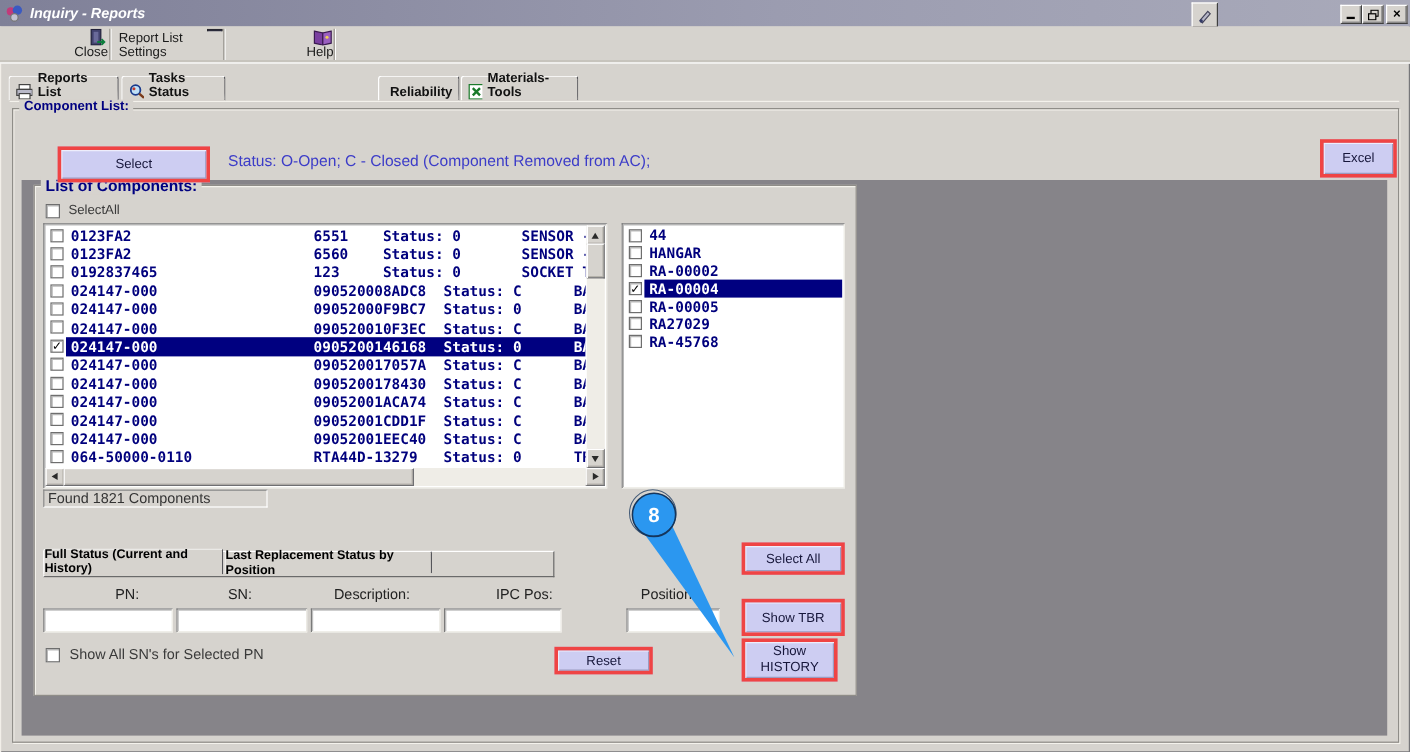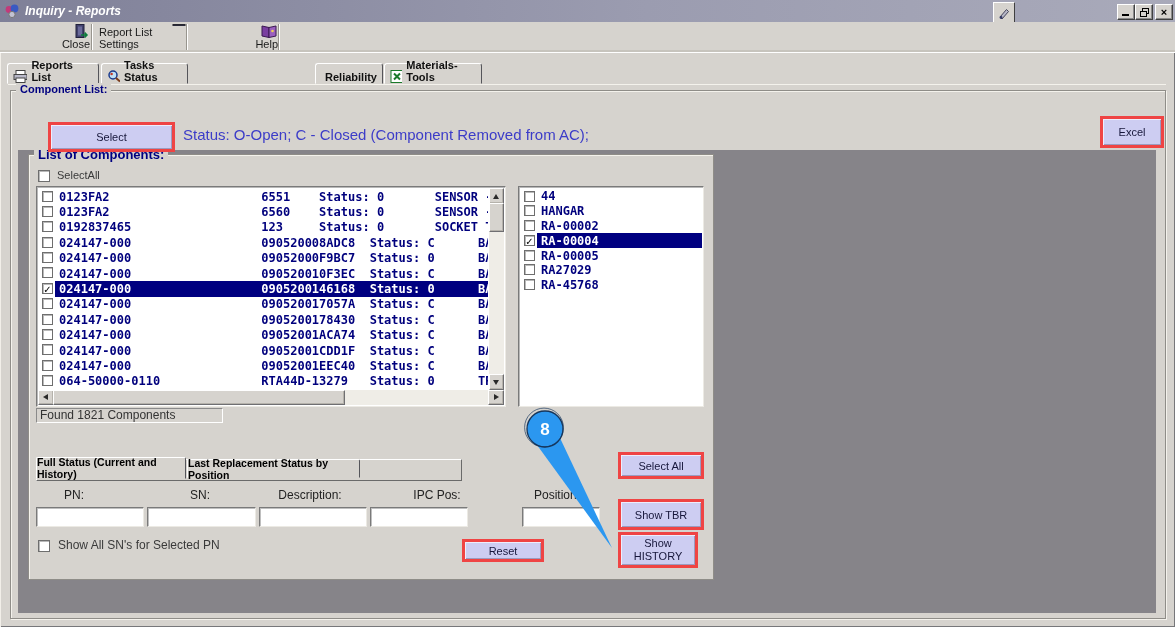--- a/index.html
+++ b/index.html
@@ -57,21 +57,21 @@
   .hsb{position:absolute;left:1px;right:1px;bottom:1px;height:15px;background:#efede7;}
   .sb-btn{position:absolute;background:#d6d3ce;border:1px solid;border-color:#fff #6f6f72 #6f6f72 #fff;
     box-shadow:inset -1px -1px 0 #b5b2ab;}
   .sb-thumb{position:absolute;background:#d6d3ce;border:1px solid;border-color:#fff #6f6f72 #6f6f72 #fff;
     box-shadow:inset -1px -1px 0 #b5b2ab;}
   .tri{position:absolute;width:0;height:0;}
   
   .found{position:absolute;left:36px;top:408px;width:182px;height:13px;background:#d6d3ce;
     border:1px solid;border-color:#8a8a8a #fff #fff #8a8a8a;font-size:12px;color:#333;
     line-height:12px;padding-left:3px;z-index:3;box-sizing:content-box;}
-  .legend{position:absolute;left:183px;top:126px;font-size:15px;color:#3c3cc8;text-align:center;}
+  .legend{position:absolute;left:190px;top:126px;font-size:13px;color:#3c3cc8;text-align:center;}
   .ftab-bar{position:absolute;left:36px;top:459px;width:424px;height:20px;background:#d6d3ce;
     border:1px solid;border-color:#fff #6a6a6a #6a6a6a #fff;z-index:3;}
   .ftab{position:absolute;background:#d6d3ce;display:flex;align-items:center;justify-content:center;
     font-size:10.5px;font-weight:bold;color:#000;border:1px solid;border-color:#fff #55555a #d6d3ce #fff;
     border-radius:2px 2px 0 0;z-index:4;box-sizing:border-box;}
   .flabel{position:absolute;top:488px;font-size:12px;color:#222;text-align:center;z-index:3;}
   .finput{position:absolute;top:507px;height:20px;background:#fff;border:1px solid;
     border-color:#7a7a7a #eceae4 #eceae4 #7a7a7a;box-shadow:inset 1px 1px 0 rgba(0,0,0,.25);z-index:3;
     font:12px "Liberation Sans",sans-serif;padding:0 2px;box-sizing:border-box;}
   .cb2{position:absolute;width:12px;height:12px;background:#fff;border:1px solid #6e6e6e;
@@ -303,21 +303,21 @@
           <span class="cb"></span>
           <span class="txt">RA-45768</span>
         </div>
       </div>
   </div>
 
   <div class="ftab-bar"></div>
   <div class="ftab" style="left:36px;top:457px;width:150px;height:22px;">Full Status (Current and History)</div>
   <div class="ftab" style="left:187px;top:459px;width:173px;height:19px;">Last Replacement Status by Position</div>
 
-  <div class="flabel" style="left:44px;width:60px;">PN:</div>
+  <div class="flabel" style="left:76px;width:60px;">PN:</div>
   <div class="flabel" style="left:170px;width:60px;">SN:</div>
   <div class="flabel" style="left:270px;width:80px;">Description:</div>
   <div class="flabel" style="left:407px;width:60px;">IPC Pos:</div>
   <div class="flabel" style="left:524px;width:66px;">Position:</div>
 
   <input class="finput" style="left: 36px; width: 108px;">
   <input class="finput" style="left: 147px; width: 109px;">
   <input class="finput" style="left: 259px; width: 108px;">
   <input class="finput" style="left: 370px; width: 98px;">
   <input class="finput" style="left: 522px; width: 78px;">

